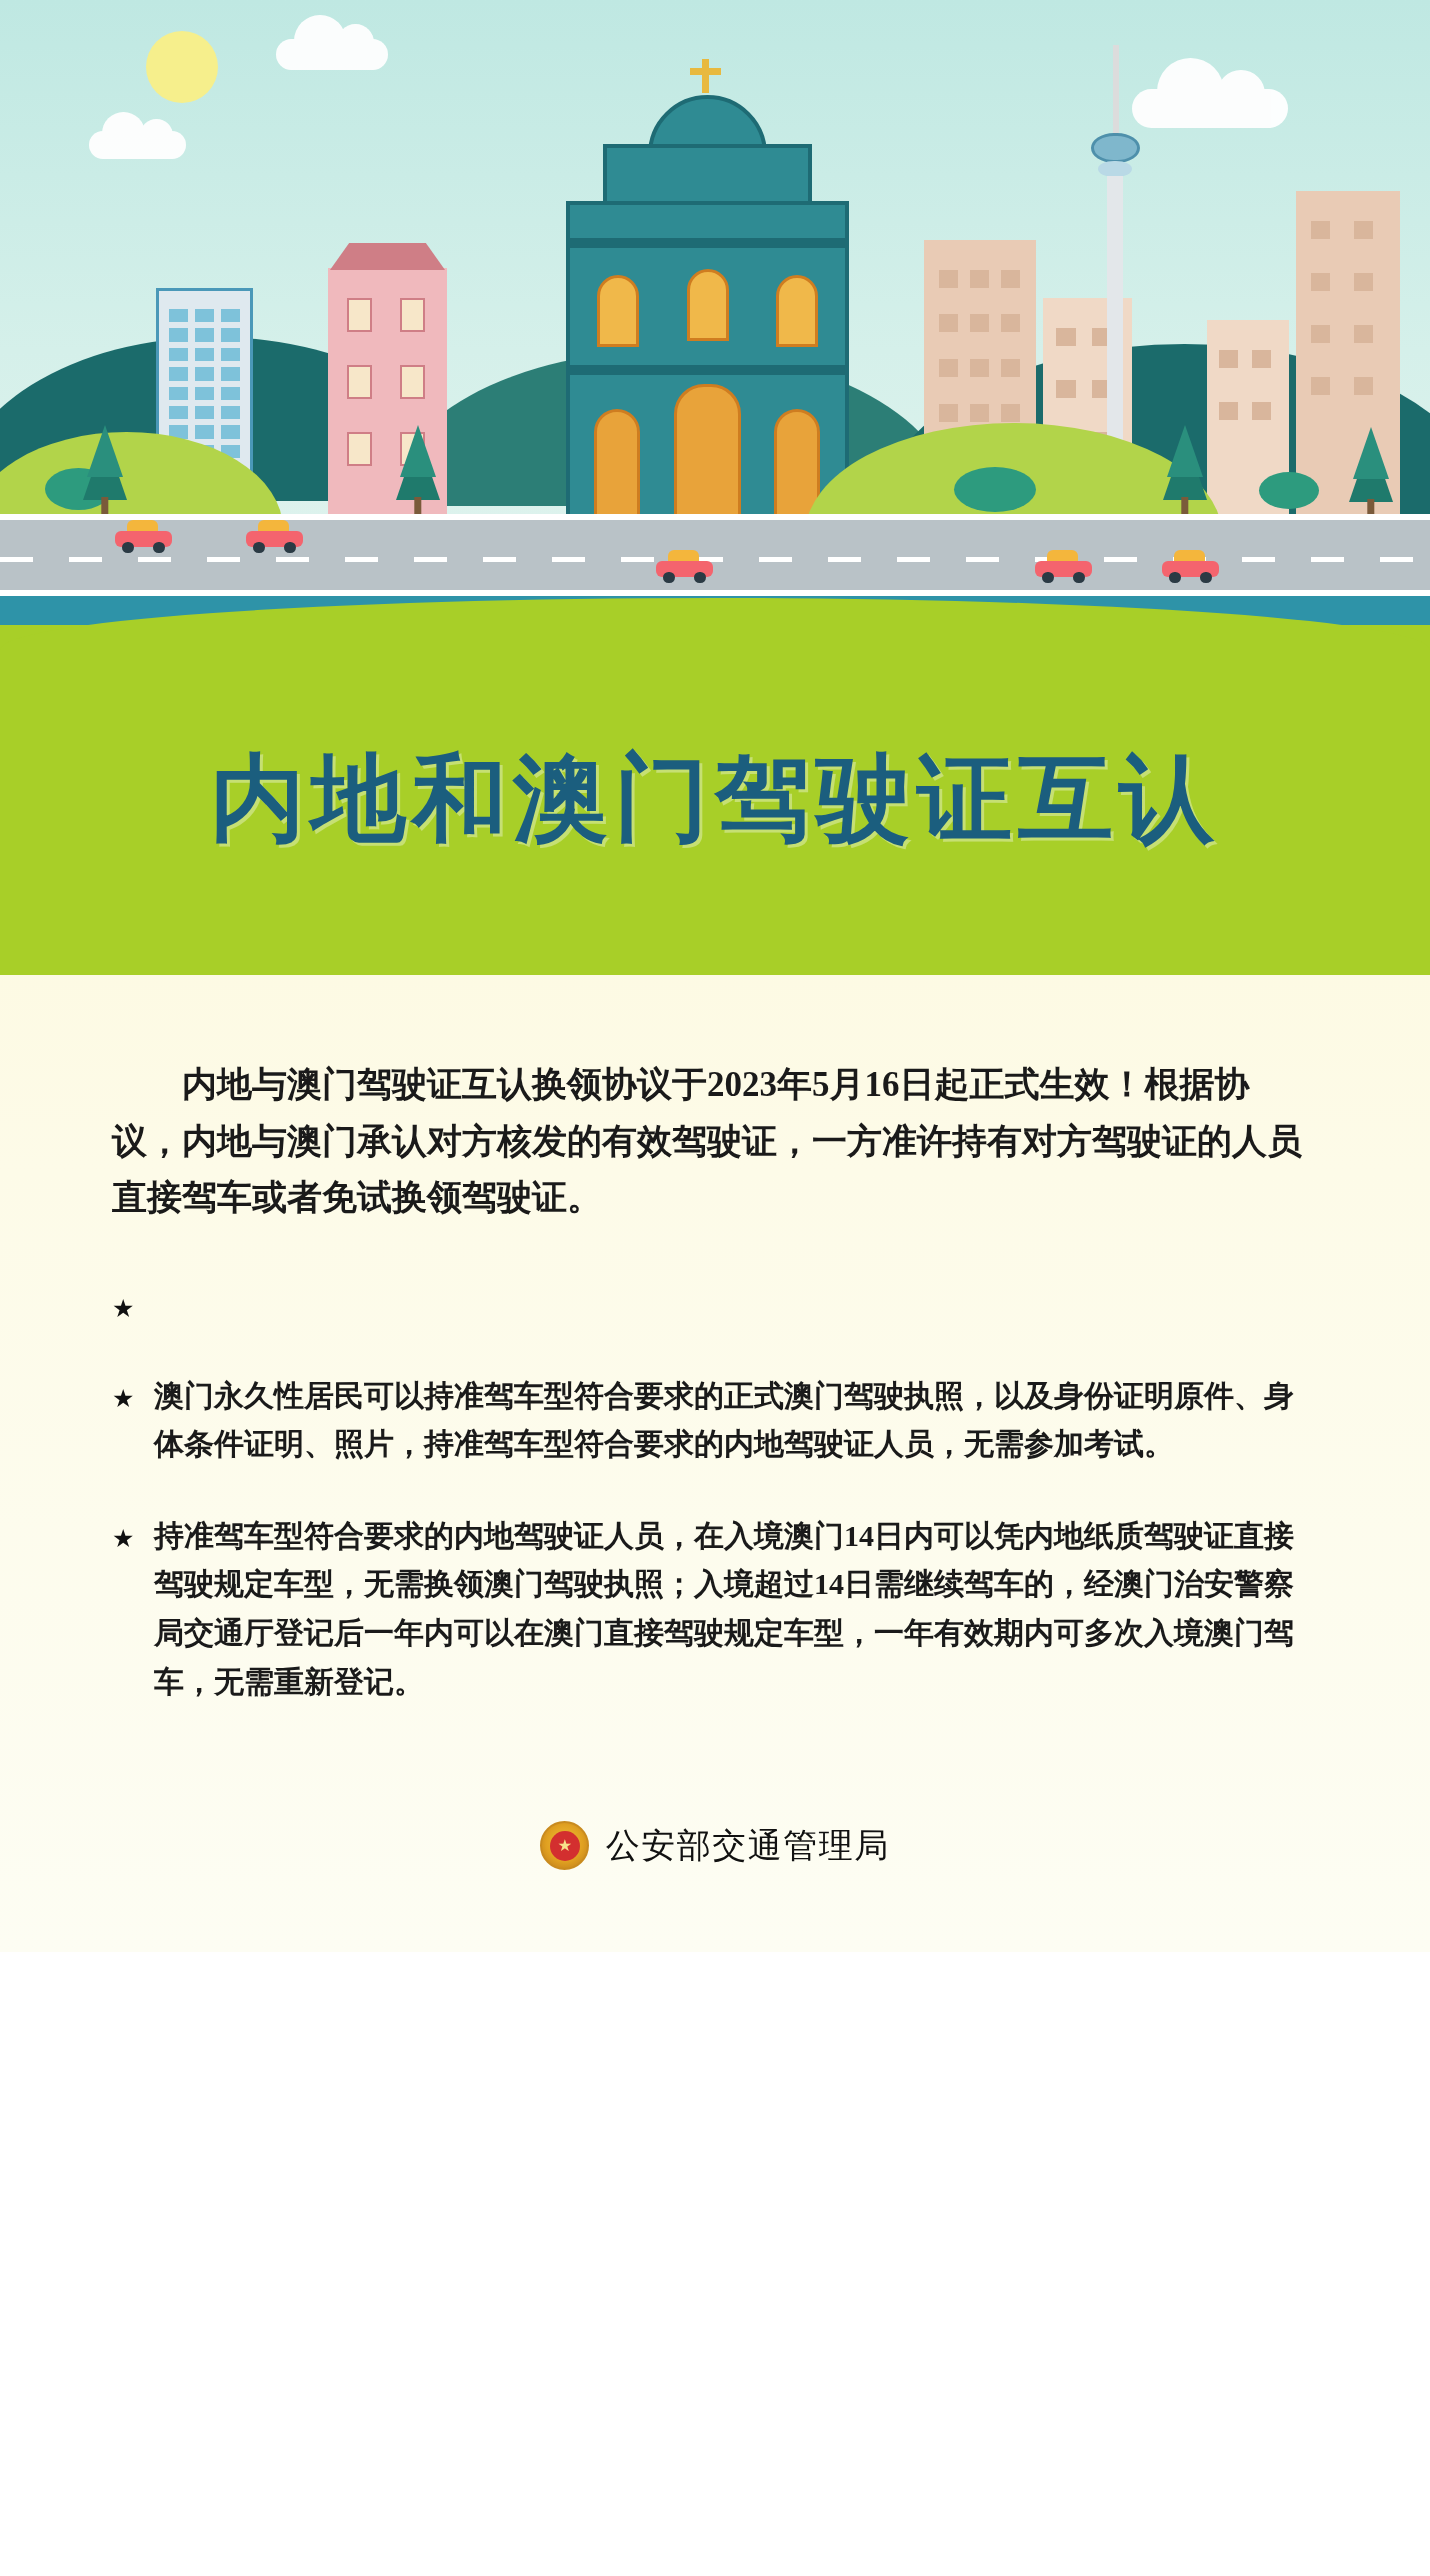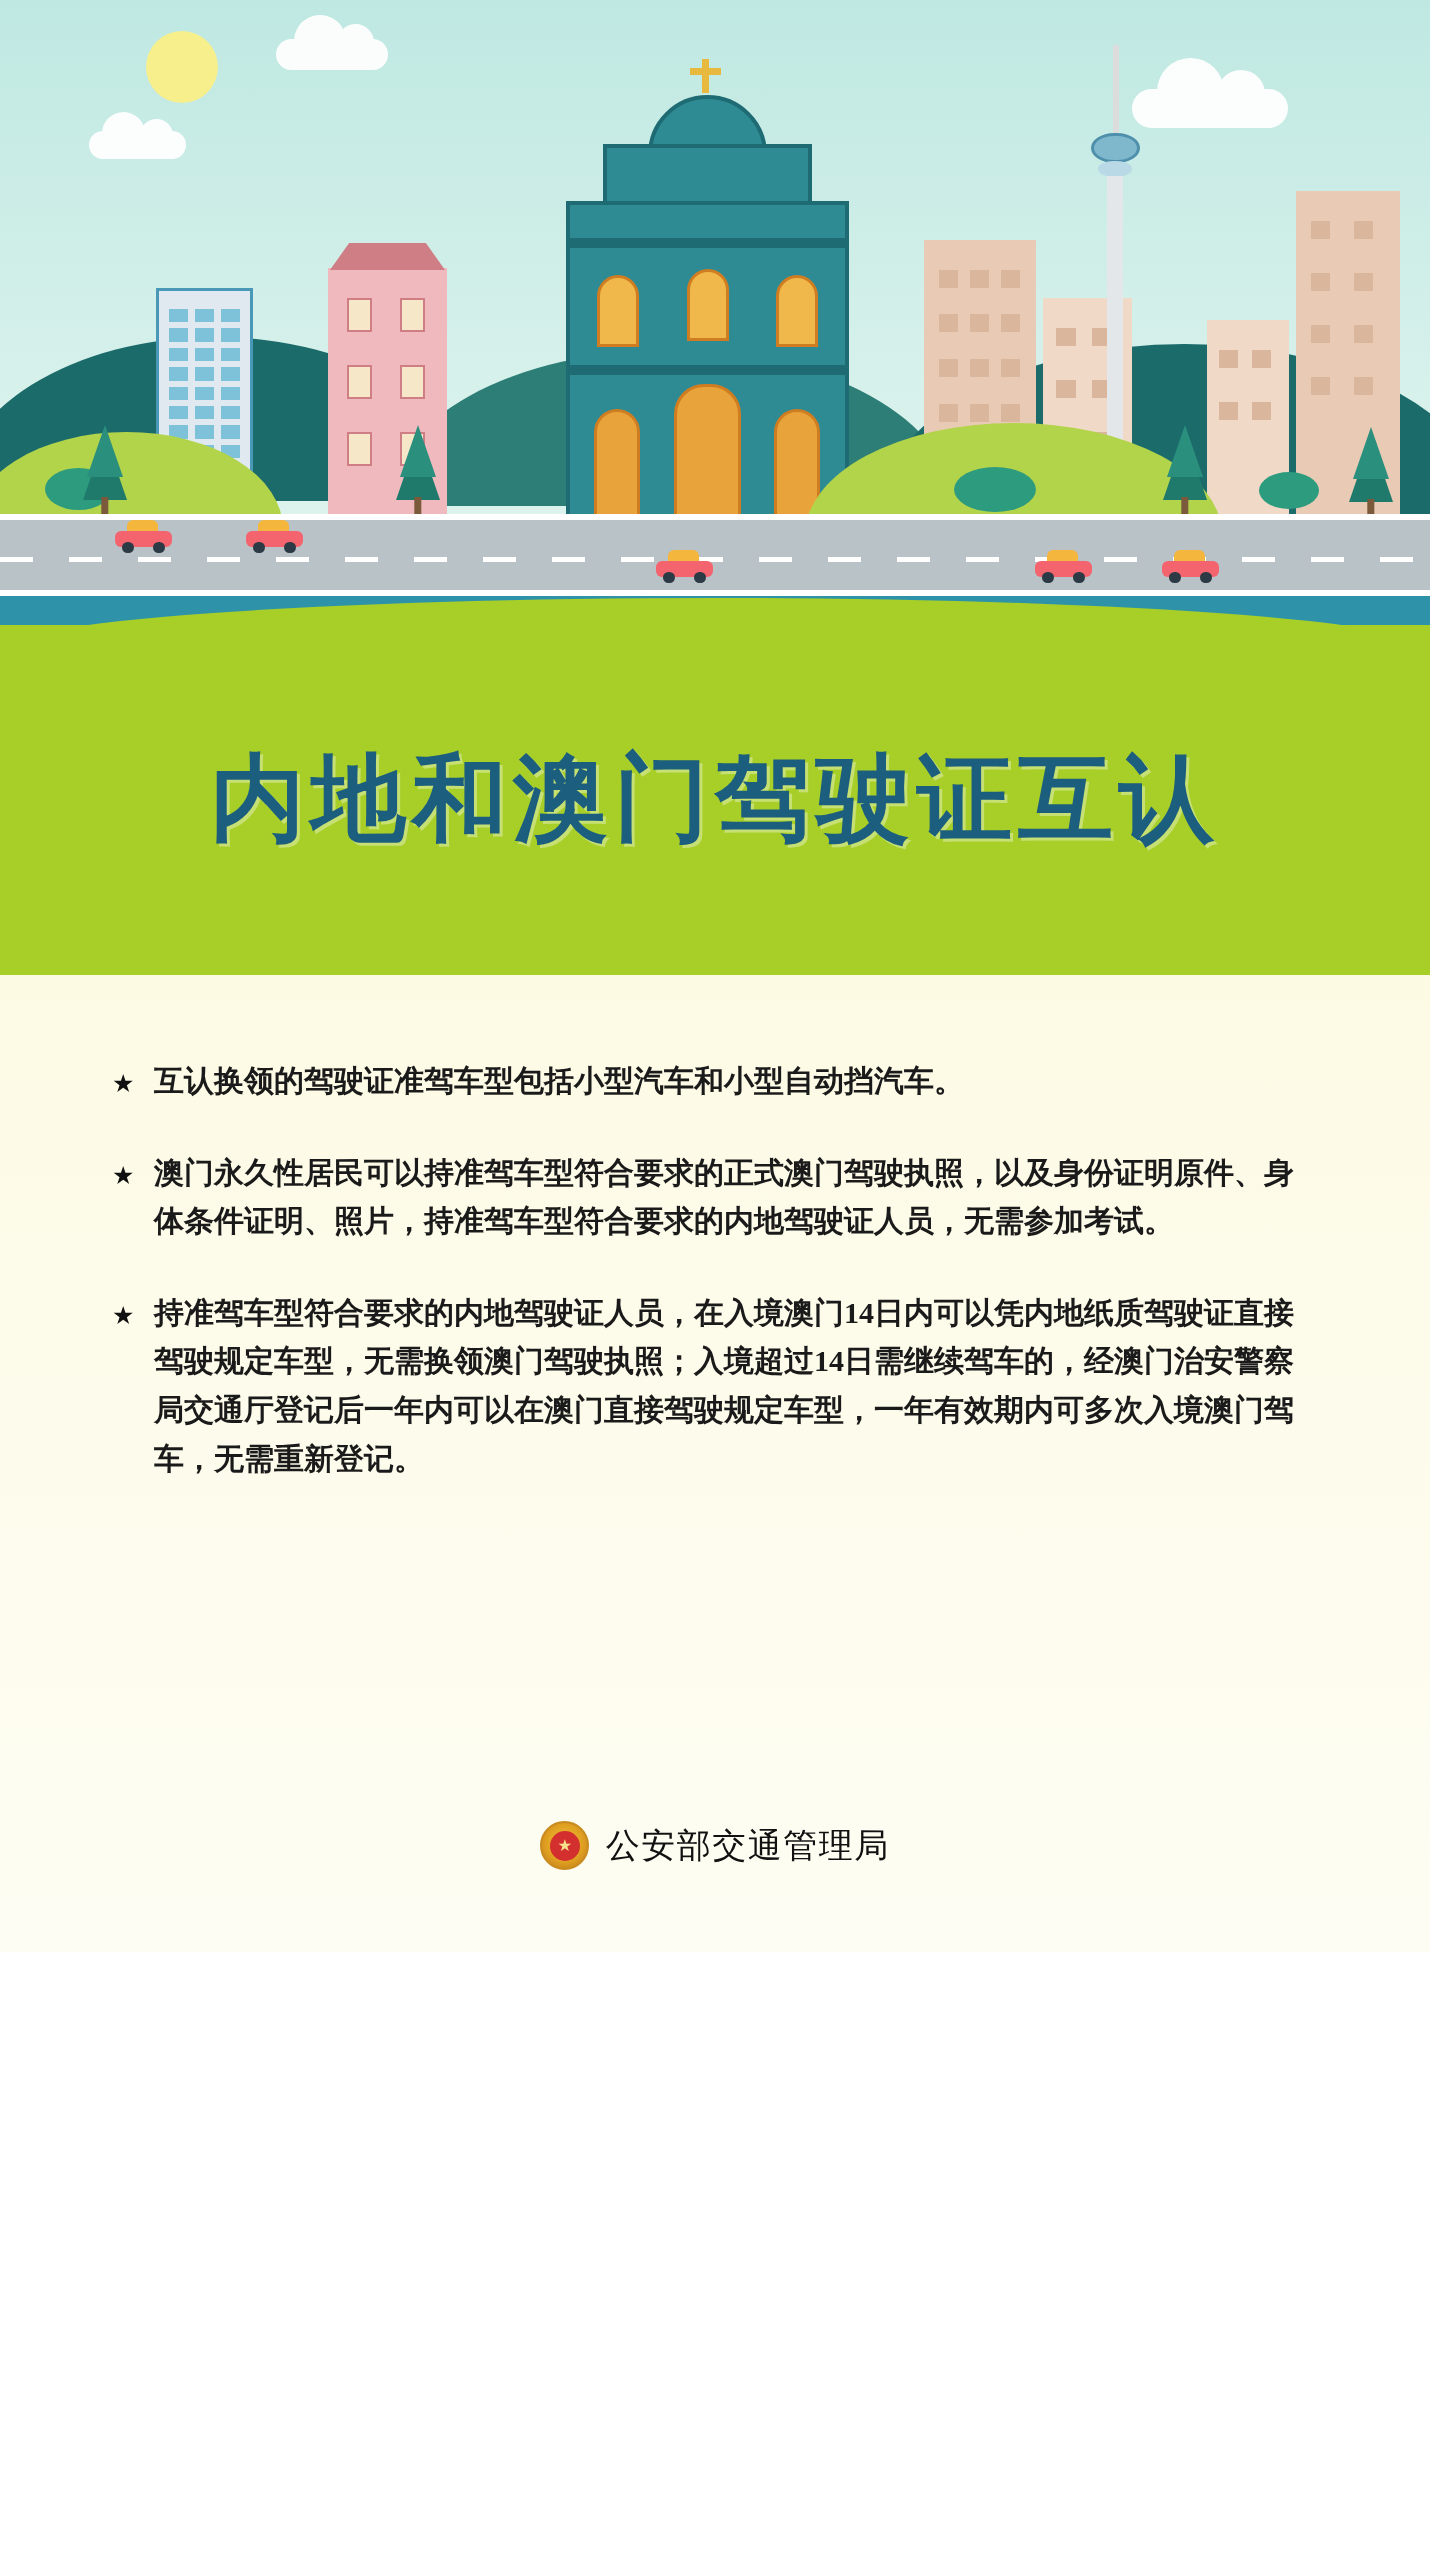--- a/index.html
+++ b/index.html
@@ -460,25 +460,25 @@
         <span class="wheel r"></span>
       </div>
     <div class="water"></div>
   </div>
 
   <div class="title-band">
     <h1 class="title-text">内地和澳门驾驶证互认</h1>
   </div>
 
   <div class="content">
+    <p class="lede">内地与澳门驾驶证互认换领协议于2023年5月16日起正式生效！根据协议，内地与澳门承认对方核发的有效驾驶证，一方准许持有对方驾驶证的人员直接驾车或者免试换领驾驶证。</p>
 
     <div class="bullets">
       <div class="bullet">
         <span class="star">★</span>
-        <span class="btext">互认换领的驾驶证准驾车型包括小型汽车和小型自动挡汽车。</span>
       </div>
       <div class="bullet">
         <span class="star">★</span>
         <span class="btext">澳门永久性居民可以持准驾车型符合要求的正式澳门驾驶执照，以及身份证明原件、身体条件证明、照片，持准驾车型符合要求的内地驾驶证人员，无需参加考试。</span>
       </div>
       <div class="bullet">
         <span class="star">★</span>
         <span class="btext">持准驾车型符合要求的内地驾驶证人员，在入境澳门14日内可以凭内地纸质驾驶证直接驾驶规定车型，无需换领澳门驾驶执照；入境超过14日需继续驾车的，经澳门治安警察局交通厅登记后一年内可以在澳门直接驾驶规定车型，一年有效期内可多次入境澳门驾车，无需重新登记。</span>
       </div>
     </div>

